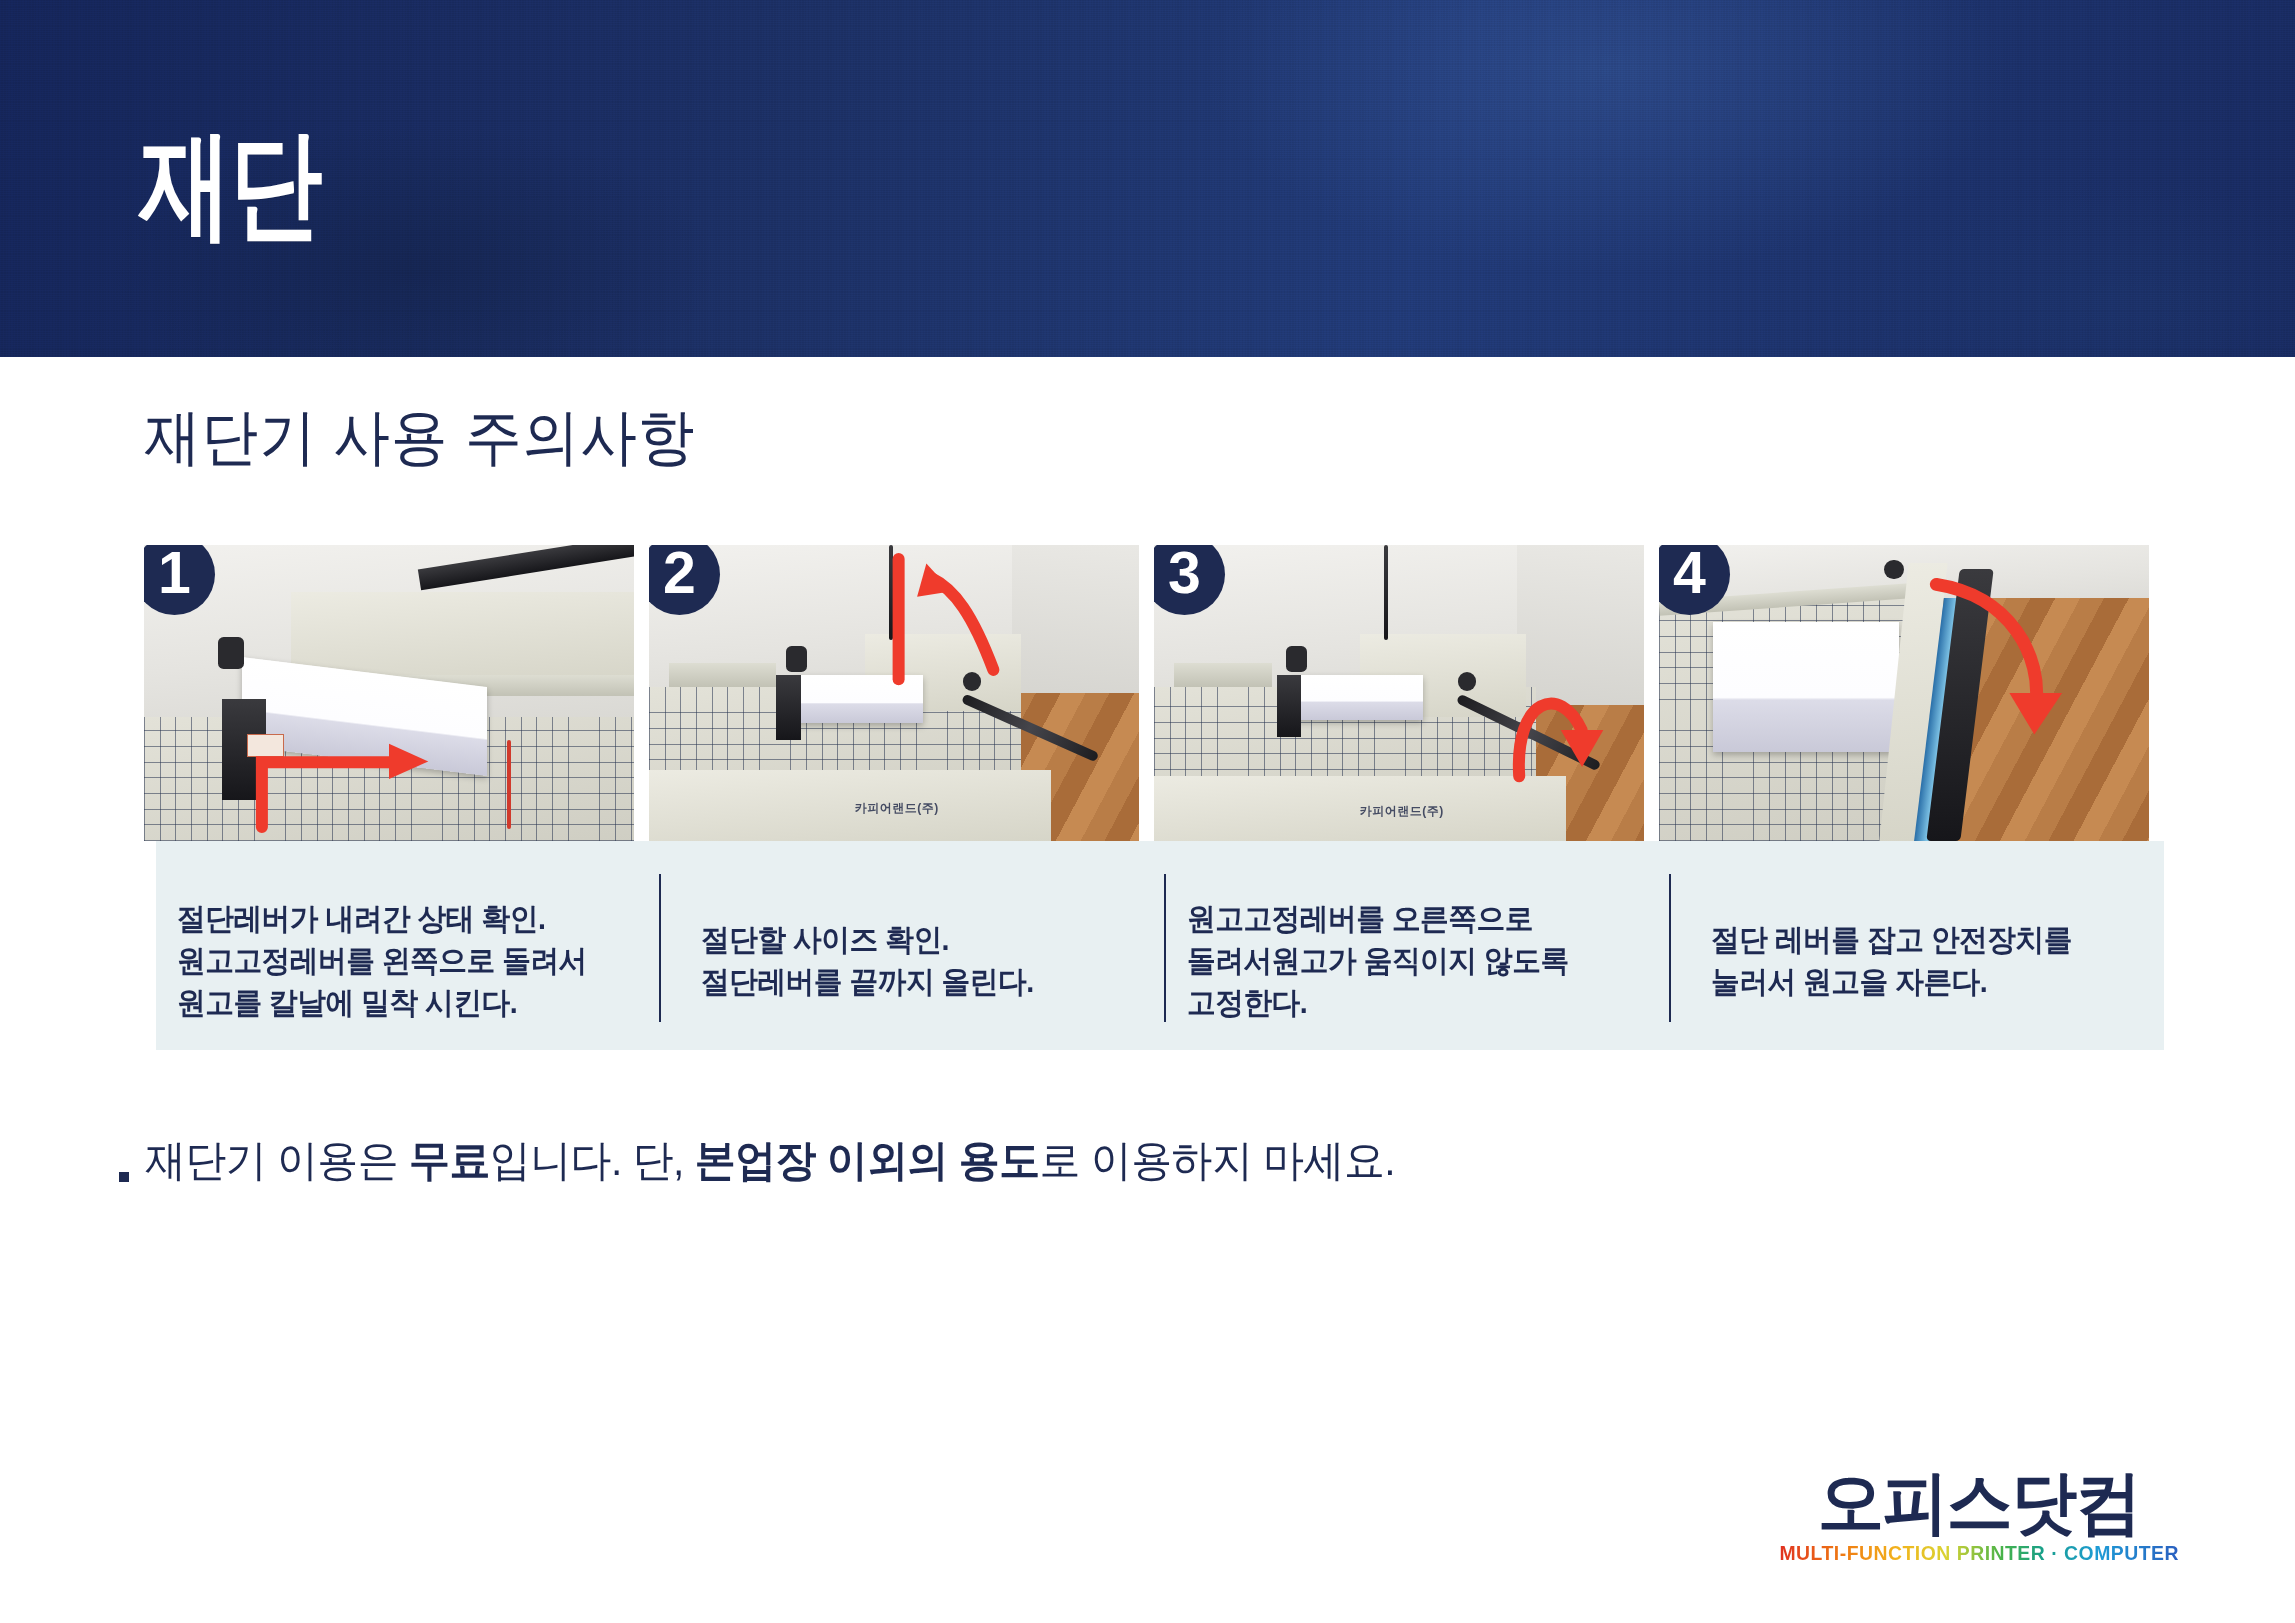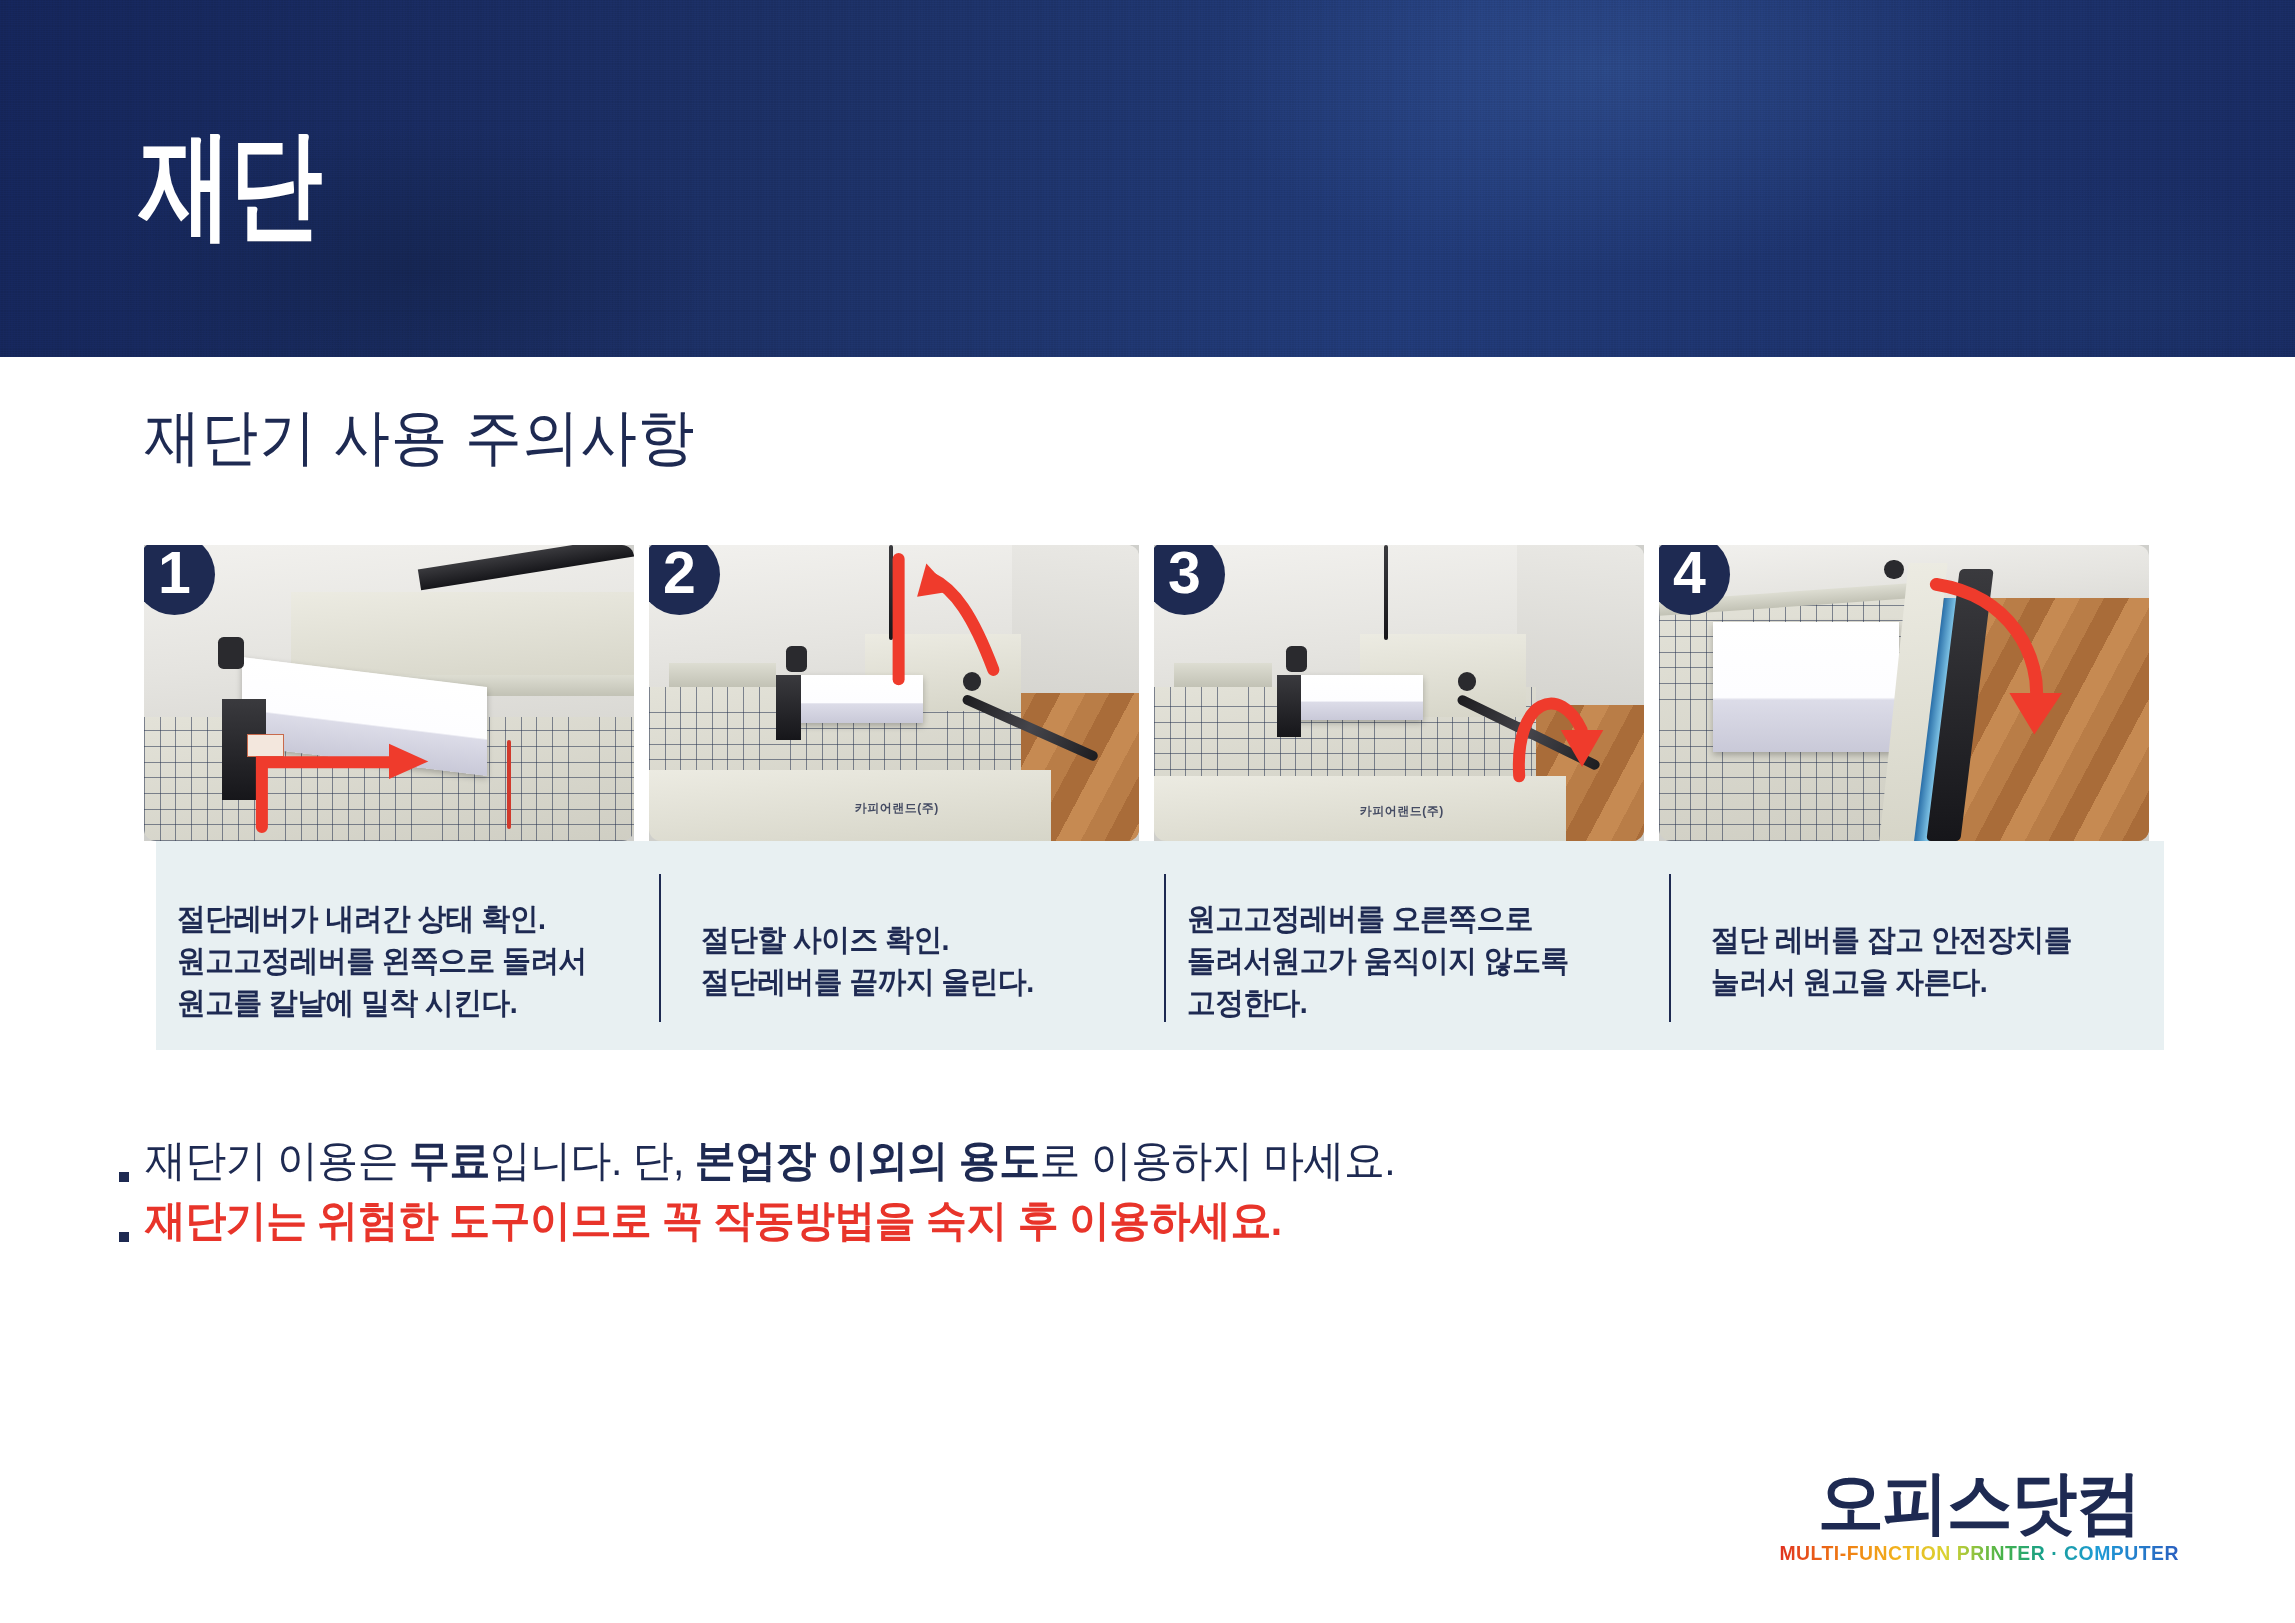--- a/index.html
+++ b/index.html
@@ -74,21 +74,21 @@
     width:81px;height:81px;border-radius:50%;
     background:#1e2a52;
     color:#ffffff;
     display:flex;align-items:center;justify-content:center;
     font-size:59px;font-weight:800;line-height:1;
     z-index:9;
     padding-bottom:2.8px;box-sizing:border-box;
   }
 
   
-  .scene{position:absolute;inset:0;overflow:hidden;border-radius:12px;}
+  .scene{position:absolute;inset:0;overflow:hidden;}
   .wall{position:absolute;left:0;top:0;width:100%;height:60%;
         background:linear-gradient(175deg,#f2f1ee 0%,#e5e4e0 55%,#d8d7d2 100%);}
   .wall2{position:absolute;right:0;top:0;width:26%;height:62%;
         background:linear-gradient(185deg,#e9e8e4,#d2d1cc);}
   .floor-wood{position:absolute;right:0;bottom:0;width:34%;height:58%;
         background:
           repeating-linear-gradient(118deg,#b97d47 0 21px,#a96c39 21px 43px,#c68a52 43px 65px),
           #b4773f;}
   .mat{position:absolute;
         background:
@@ -296,23 +296,19 @@
     <div class="caption-line">절단 레버를 잡고 안전장치를</div>
     <div class="caption-line">눌러서 원고을 자른다.</div>
   </div>
 </div>
 
 <div class="notices">
   <div class="notice-row">
     <div class="bullet"></div>
     <div class="notice-text navy" id="notice1"><span>재단기 이용은 </span><b>무료</b><span>입니다. 단, </span><b>본업장 이외의 용도</b><span>로 이용하지 마세요.</span></div>
   </div>
-  <div class="notice-row">
-    <div class="bullet"></div>
-    <div class="notice-text red">재단기는 위험한 도구이므로 꼭 작동방법을 숙지 후 이용하세요.</div>
-  </div>
 </div>
 
 <div class="logo">
   <div class="logo-word">오피스닷컴</div>
   <div class="logo-tag">MULTI-FUNCTION PRINTER · COMPUTER</div>
 </div>
 
 
 </body></html>

